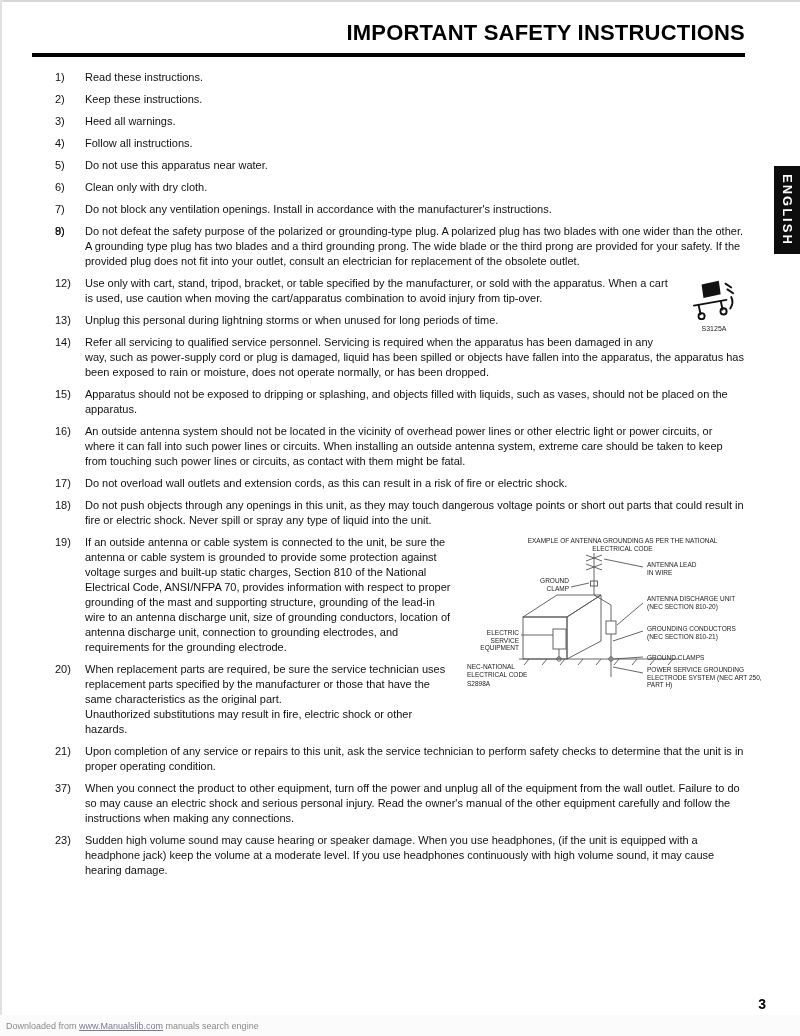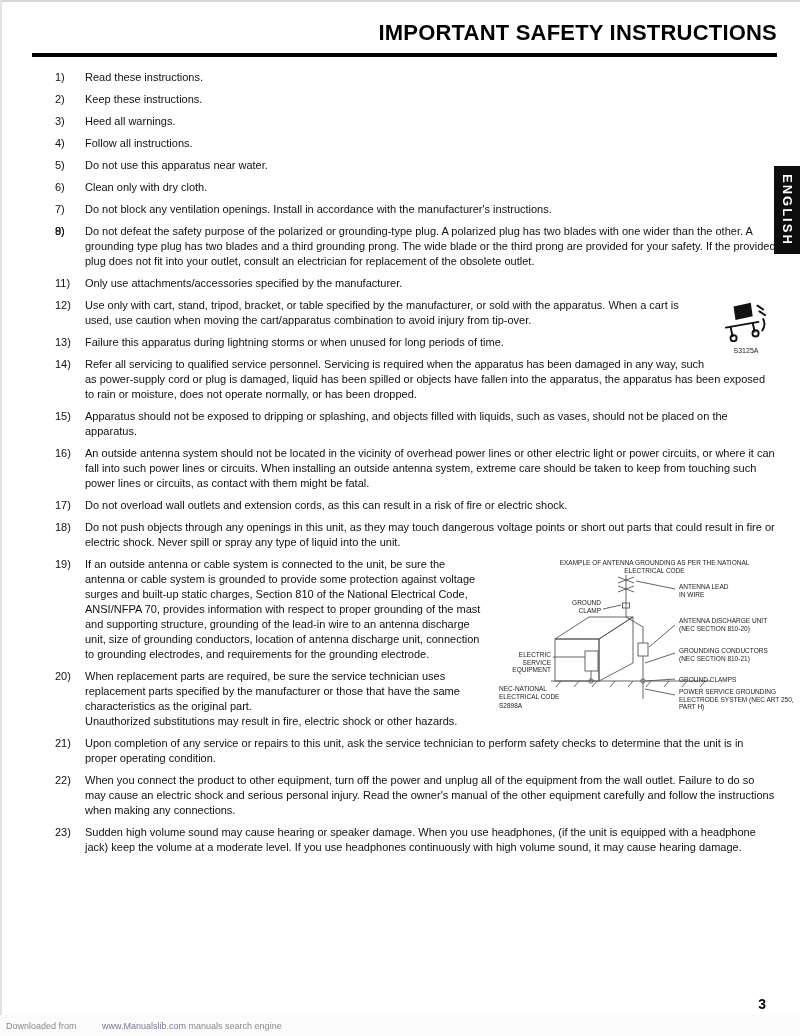--- a/index.html
+++ b/index.html
@@ -4,21 +4,21 @@
 <style>
   html,body { margin:0; padding:0; background:#ffffff; }
   .page {
     position:relative; width:800px; height:1036px; margin:0 auto;
     background:#fff; overflow:hidden;
     font-family:"Liberation Sans","DejaVu Sans",sans-serif; color:#111;
   }
   .edge-top { position:absolute; top:0; left:0; right:0; height:2px; background:#d7d7d7; }
   .edge-left { position:absolute; top:0; left:0; bottom:0; width:2px; background:#e2e2e2; }
 
-  .content { padding:20px 23px 0 32px; }
+  .content { padding:20px 55px 0 32px; }
 
   .doc-title {
     font-size:22px; font-weight:bold; text-align:right; line-height:26px;
     letter-spacing:0.2px; color:#000;
   }
   .title-rule { height:4px; background:#000; margin-top:7px; margin-bottom:13px; }
 
   .list { font-size:11px; line-height:15px; }
   .item { position:relative; padding-left:53px; margin-bottom:7px; }
   .item .num { position:absolute; left:23px; top:0; }
@@ -57,21 +57,21 @@
     position:absolute; right:34px; bottom:24px;
     font-size:14px; font-weight:bold; color:#000;
   }
 
   .footer-strip {
     position:absolute; left:0; right:0; bottom:0; height:21px; background:#fbfbfb;
   }
   .footer-text {
     position:absolute; left:6px; bottom:5px; font-size:9px; color:#8a8a8a;
   }
-  .footer-text a, .footer-link { color:#7a7a96; cursor:pointer;margin-left:23px; }
+  .footer-text a, .footer-link { color:#7a7a96; text-decoration:underline; cursor:pointer; }
 </style>
 </head>
 <body>
 
 <div class="page">
   <div class="edge-top"></div>
   <div class="edge-left"></div>
 
   <div class="english-tab">
     <span>ENGLISH</span>
@@ -110,24 +110,20 @@
       <div class="item">
         <span class="num">7)</span>
         <span class="itext">Do not block any ventilation openings. Install in accordance with the manufacturer's instructions.</span>
       </div>
       <div class="item">
         <span class="num">8)</span>
       </div>
       <div class="item">
         <span class="num">9)</span>
         <span class="itext">Do not defeat the safety purpose of the polarized or grounding-type plug. A polarized plug has two blades with one wider than the other. A grounding type plug has two blades and a third grounding prong. The wide blade or the third prong are provided for your safety. If the provided plug does not fit into your outlet, consult an electrician for replacement of the obsolete outlet.</span>
-      </div>
-      <div class="item">
-        <span class="num">11)</span>
-        <span class="itext">Only use attachments/accessories specified by the manufacturer.</span>
       </div>
 
       <div class="cart-figure">
         <svg viewBox="0 0 52 46" width="50" height="44">
           <g stroke="#111" stroke-width="2" fill="none" stroke-linecap="round">
             <line x1="5" y1="31" x2="39" y2="25"></line>
             <line x1="10" y1="31" x2="12" y2="40"></line>
             <line x1="33" y1="26" x2="35" y2="35"></line>
             <circle cx="13" cy="42" r="3.2"></circle>
             <circle cx="36" cy="37" r="3.2"></circle>
@@ -139,21 +135,21 @@
         </svg>
         <div class="caption">S3125A</div>
       </div>
 
       <div class="item">
         <span class="num">12)</span>
         <span class="itext">Use only with cart, stand, tripod, bracket, or table specified by the manufacturer, or sold with the apparatus. When a cart is used, use caution when moving the cart/apparatus combination to avoid injury from tip-over.</span>
       </div>
       <div class="item">
         <span class="num">13)</span>
-        <span class="itext">Failure this apparatus during lightning storms or when unused for long periods of time.</span>
+        <span class="itext">Unplug this personal during lightning storms or when unused for long periods of time.</span>
       </div>
       <div class="item">
         <span class="num">14)</span>
         <span class="itext">Refer all servicing to qualified service personnel. Servicing is required when the apparatus has been damaged in any way, such as power-supply cord or plug is damaged, liquid has been spilled or objects have fallen into the apparatus, the apparatus has been exposed to rain or moisture, does not operate normally, or has been dropped.</span>
       </div>
       <div class="item">
         <span class="num">15)</span>
         <span class="itext">Apparatus should not be exposed to dripping or splashing, and objects filled with liquids, such as vases, should not be placed on the apparatus.</span>
       </div>
       <div class="item">
@@ -227,21 +223,21 @@
       <div class="item">
         <span class="num">20)</span>
         <span class="itext">When replacement parts are required, be sure the service technician uses replacement parts specified by the manufacturer or those that have the same characteristics as the original part.</span>
         <div class="para2">Unauthorized substitutions may result in fire, electric shock or other hazards.</div>
       </div>
       <div class="item">
         <span class="num">21)</span>
         <span class="itext">Upon completion of any service or repairs to this unit, ask the service technician to perform safety checks to determine that the unit is in proper operating condition.</span>
       </div>
       <div class="item">
-        <span class="num">22)</span>
+        <span class="num">37)</span>
         <span class="itext">When you connect the product to other equipment, turn off the power and unplug all of the equipment from the wall outlet. Failure to do so may cause an electric shock and serious personal injury. Read the owner's manual of the other equipment carefully and follow the instructions when making any connections.</span>
       </div>
       <div class="item">
         <span class="num">23)</span>
         <span class="itext">Sudden high volume sound may cause hearing or speaker damage. When you use headphones, (if the unit is equipped with a headphone jack) keep the volume at a moderate level. If you use headphones continuously with high volume sound, it may cause hearing damage.</span>
       </div>
 
     </div>
   </div>
 

